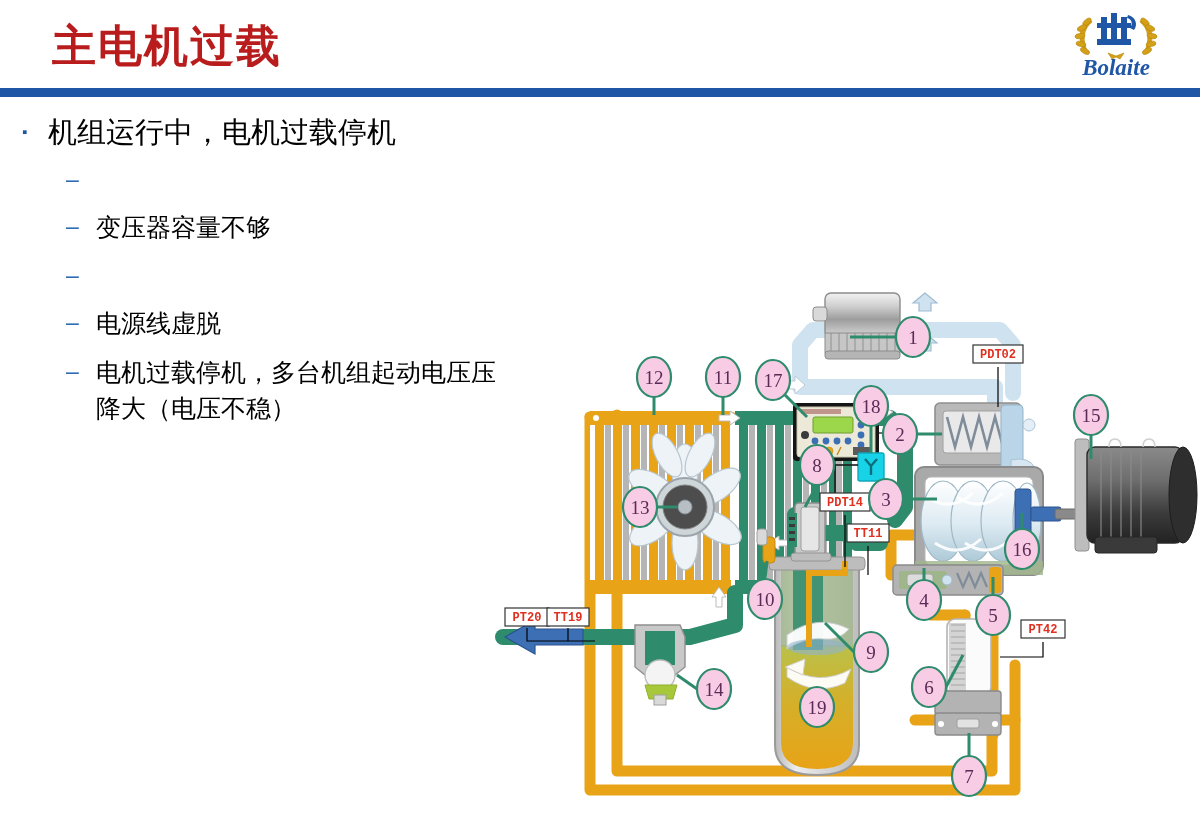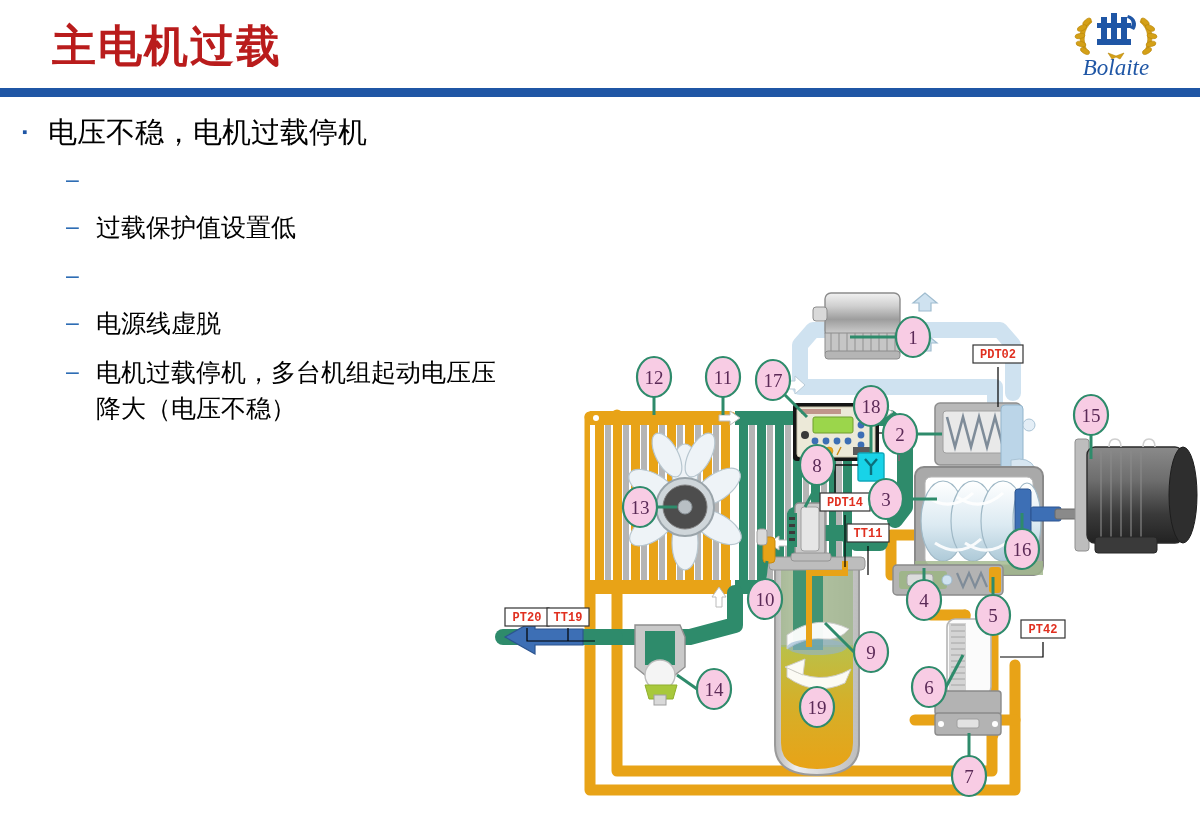--- a/index.html
+++ b/index.html
@@ -27,21 +27,21 @@
     position:absolute;left:0;top:97px;width:1200px;height:2px;
     background:#ffffff;
   }
   
   #logo{
     position:absolute;right:24px;top:3px;width:120px;height:82px;
   }
   #logo-wordmark{
     position:absolute;left:0;top:52px;width:120px;text-align:center;
     font-family:"Liberation Serif","DejaVu Serif",serif;
-    font-style:italic;font-weight:normal;font-size:23px;color:#1F56A5;
+    font-style:italic;font-weight:bold;font-size:23px;color:#1F56A5;
   }
   
   #bullet-list{position:absolute;left:22px;top:112px;width:520px;}
   .lvl1{
     display:flex;align-items:flex-start;
     font-size:29px;color:#000;margin-bottom:10px;line-height:40px;
   }
   .lvl1 .marker{
     color:#1F56A5;font-size:15px;line-height:40px;width:26px;flex:0 0 26px;
   }
@@ -99,28 +99,28 @@
         <path d="M72 12 C80 14 82 22 78 27 L74 25 C77 21 76 16 71 15 Z"></path>
       </g>
     </svg>
     <div id="logo-wordmark">Bolaite</div>
   </div>
 </div>
 
 <div id="bullet-list">
   <div class="lvl1">
     <span class="marker">▪</span>
-    <span class="txt">电压不稳，电机过载停机</span>
+    <span class="txt">机组运行中，电机过载停机</span>
   </div>
   <div class="lvl2">
     <span class="marker">–</span>
   </div>
   <div class="lvl2">
     <span class="marker">–</span>
-    <span class="txt">过载保护值设置低</span>
+    <span class="txt">变压器容量不够</span>
   </div>
   <div class="lvl2">
     <span class="marker">–</span>
   </div>
   <div class="lvl2">
     <span class="marker">–</span>
     <span class="txt">电源线虚脱</span>
   </div>
   <div class="lvl2">
     <span class="marker">–</span>

